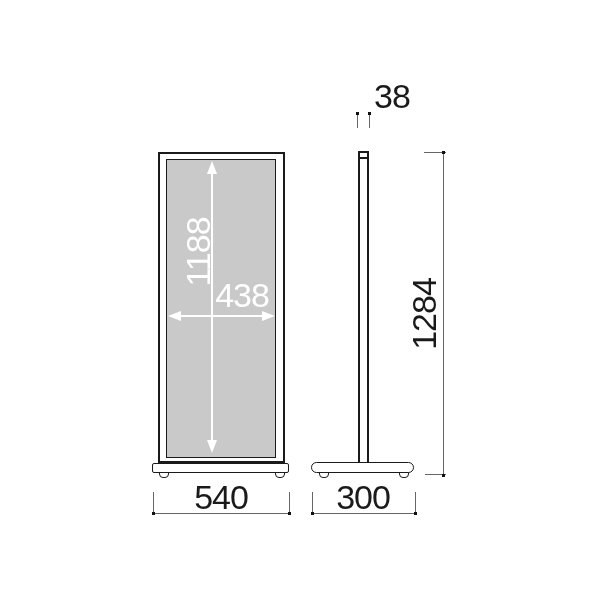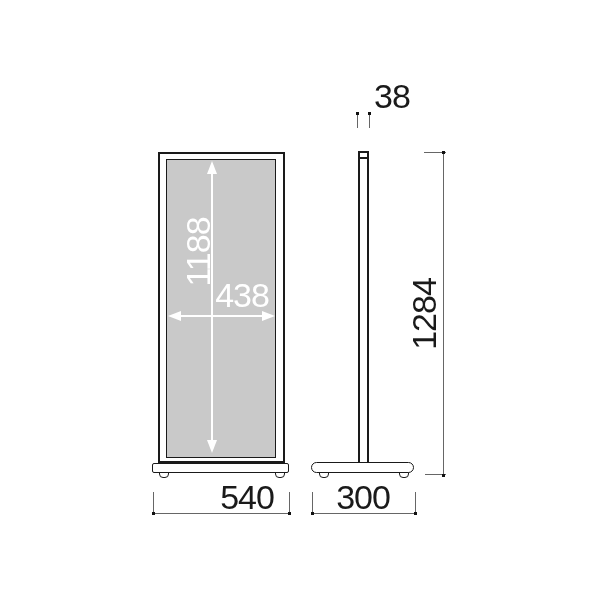--- a/index.html
+++ b/index.html
@@ -55,21 +55,21 @@
   .dot1284t{left:442px;top:150.5px;}
   .dot1284b{left:442px;top:473.5px;}
   .lab1284{left:424px;top:314px;}
 
   
   .e540l{left:152.5px;top:492px;width:1px;height:21px;}
   .e540r{left:289px;top:492px;width:1px;height:21px;}
   .h540{left:152.5px;top:512.5px;width:137px;height:1px;}
   .dot540l{left:151.5px;top:511.5px;}
   .dot540r{left:288px;top:511.5px;}
-  .lab540{left:221px;top:497px;margin-left:26px;}
+  .lab540{left:221px;top:497px;}
 
   
   .e400l{left:311.5px;top:492px;width:1px;height:21px;}
   .e400r{left:414.5px;top:492px;width:1px;height:21px;}
   .h400{left:311.5px;top:512.5px;width:104px;height:1px;}
   .dot400l{left:310.5px;top:511.5px;}
   .dot400r{left:413.5px;top:511.5px;}
   .lab400{left:363px;top:497px;}
 
   

